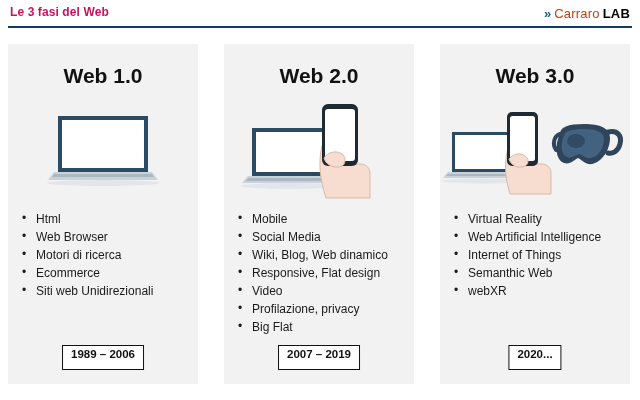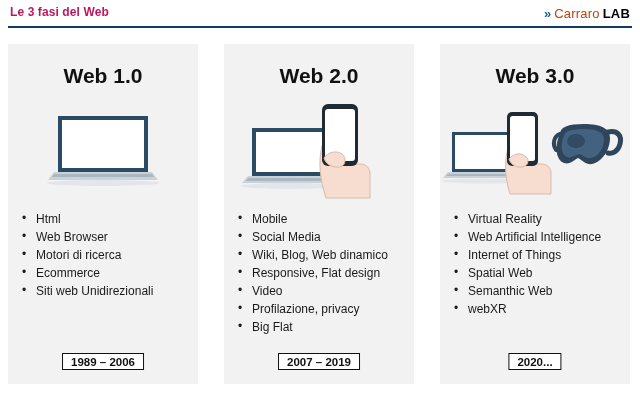--- a/index.html
+++ b/index.html
@@ -136,21 +136,21 @@
   .col-2 .bullets { top: 166px; }
   .col-3 .bullets { top: 166px; }
 
   .year-box {
     position: absolute;
     bottom: 14px;
     left: 50%;
     transform: translateX(-50%);
     border: 1.5px solid #111111;
     background: #ffffff;
-    padding: 2px 8px 1px 8px;
+    padding: 2px 8px 9px 8px;
     font-size: 11.5px;
     font-weight: bold;
     color: #111111;
     white-space: nowrap;
   }
   
   .art-svg { display: block; }
 </style>
 </head>
 <body>
@@ -256,21 +256,20 @@
             <ellipse cx="24" cy="17" rx="9" ry="7" fill="#22394e" opacity="0.55"></ellipse>
             <path d="M56,8 C66,6 70,12 68,20 C66,28 60,30 56,29" fill="none" stroke="#2f455c" stroke-width="5" stroke-linecap="round"></path>
             <path d="M8,10 C2,12 0,20 4,26" fill="none" stroke="#2f455c" stroke-width="4" stroke-linecap="round"></path>
           </g>
         </svg>
       </div>
       <div class="bullets">
         <div class="b">Virtual Reality</div>
         <div class="b">Web Artificial Intelligence</div>
         <div class="b">Internet of Things</div>
-        <div class="b">Spatial Web</div>
         <div class="b">Semanthic Web</div>
         <div class="b">webXR</div>
       </div>
       <div class="year-box">2020...</div>
     </div>
 
   </div>
 </div>
 
 </body></html>

